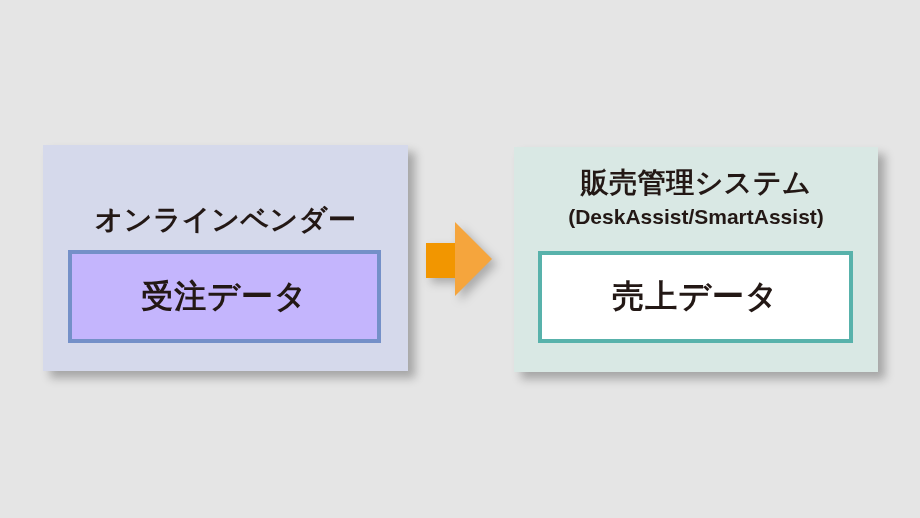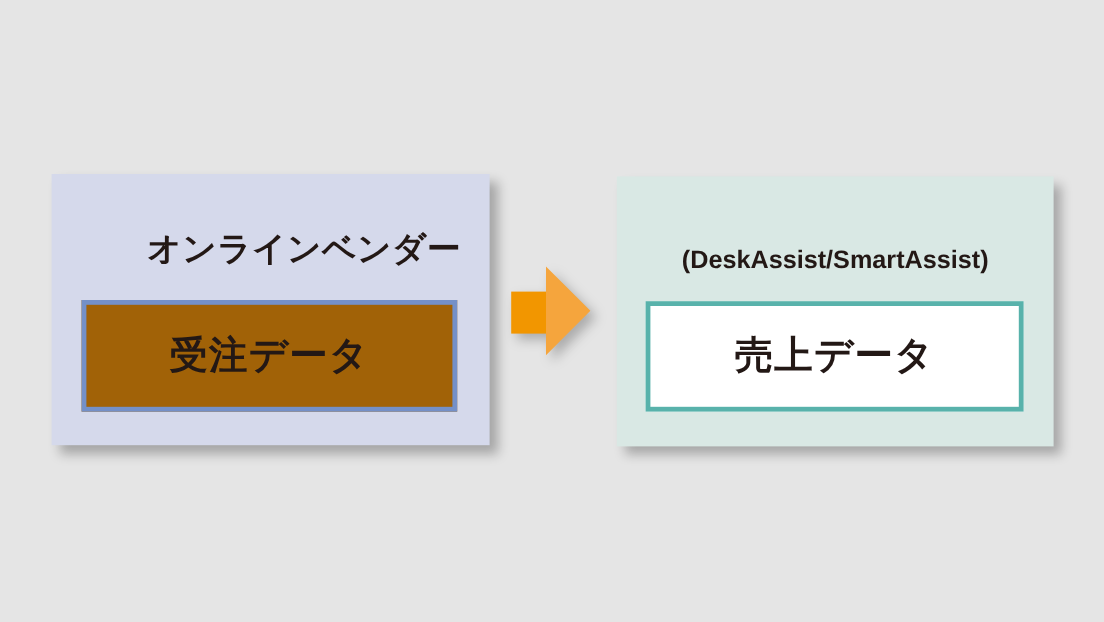--- a/index.html
+++ b/index.html
@@ -20,21 +20,21 @@
   .box-target { left: 514px; top: 147px; width: 364px; height: 225px; }
   .box-title {
     position: absolute;
     left: 0; width: 100%;
     text-align: center;
     font-weight: 700;
     font-size: 28px;
     line-height: 30px;
     letter-spacing: 0.5px;
   }
-  .box-source .box-title { top: 48px; margin-left: 28px; }
+  .box-source .box-title { top: 60px; }
   .box-target .box-title { top: 21px; }
   .box-subtitle {
     position: absolute;
     left: 0; top: 56px; width: 100%;
     text-align: center;
     font-weight: 600;
     font-size: 21px;
     line-height: 28px;
   }
   .inner-box {
@@ -73,30 +73,31 @@
     border-left: 37px solid;
   }
 </style>
 </head>
 <body>
 
 <div class="canvas" style="background-color: rgb(229, 229, 229); color: rgb(35, 24, 21);">
 
   <div class="box box-source" style="background-color: rgb(213, 217, 235);">
     <div class="box-title">オンラインベンダー</div>
-    <div class="inner-box" style="border-color: rgb(116, 144, 200); background-color: #a16207;">
+    <div class="inner-box" style="border-color: rgb(116, 144, 200); background-color: #c4b5fd;">
       <span class="inner-label">受注データ</span>
     </div>
   </div>
 
   <div class="arrow">
     <div class="arrow-shaft" style="background-color: rgb(242, 150, 0);"></div>
     <div class="arrow-head" style="border-left-color: rgb(245, 165, 61);"></div>
   </div>
 
   <div class="box box-target" style="background-color: rgb(217, 232, 228);">
+    <div class="box-title">販売管理システム</div>
     <div class="box-subtitle">(DeskAssist/SmartAssist)</div>
     <div class="inner-box" style="border-color: rgb(88, 178, 171); background-color: rgb(255, 255, 255);">
       <span class="inner-label">売上データ</span>
     </div>
   </div>
 
 </div>
 
 </body></html>

